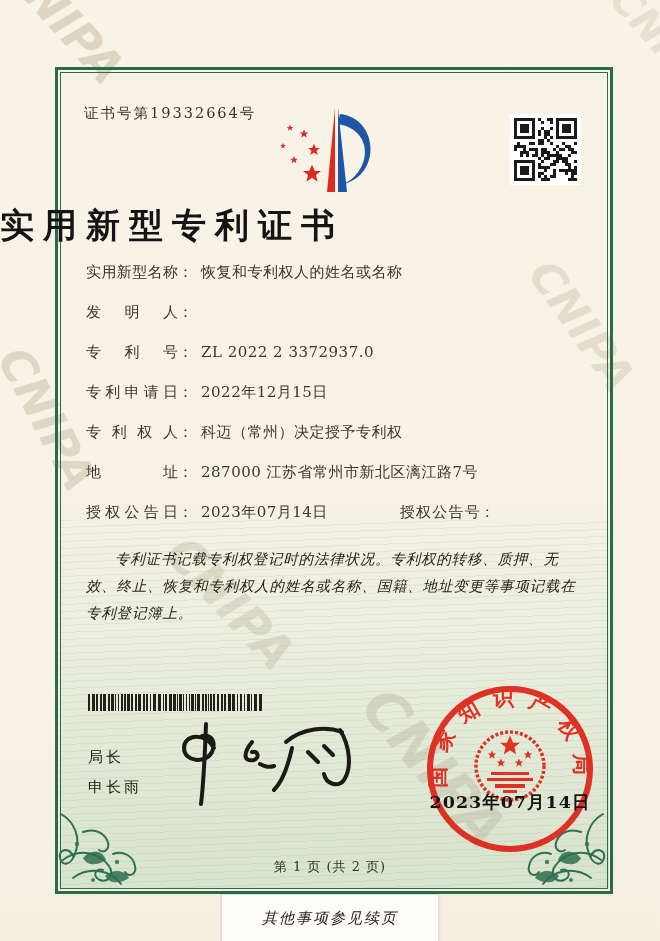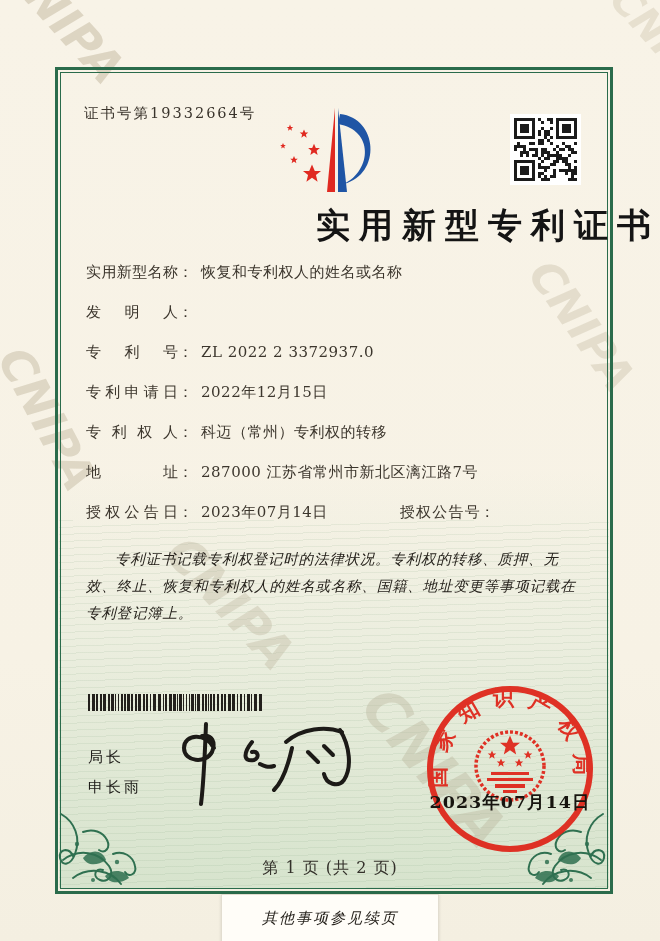--- a/index.html
+++ b/index.html
@@ -25,21 +25,21 @@
         background:repeating-linear-gradient(178deg,rgba(120,158,120,0.22) 0px,rgba(120,158,120,0.22) 1px,transparent 1px,transparent 7px);}
   .corner{position:absolute;z-index:3;width:104px;height:104px;}
   .corner.bl{left:53px;top:788px;}
   .corner.br{left:507px;top:788px;transform:scaleX(-1);}
 
   
   .cert-no{position:absolute;left:84px;top:104px;z-index:4;font-size:14.5px;color:#3a342c;letter-spacing:2px;}
   .logo{position:absolute;left:268px;top:100px;z-index:4;}
   .qr{position:absolute;left:510px;top:114px;z-index:4;background:#fff;padding:4px;line-height:0;}
 
-  .title{position:absolute;left:0;top:203px;width:100%;text-align:right;z-index:4;
+  .title{position:absolute;left:0;top:203px;width:100%;text-align:left;z-index:4;
          font-size:34px;font-weight:bold;color:#141414;letter-spacing:9px;}
 
   
   .rows{position:absolute;left:86px;top:263px;width:500px;z-index:4;}
   .frow{display:flex;align-items:baseline;height:40px;font-size:15px;color:#3c362d;}
   .flabel{display:inline-flex;justify-content:space-between;width:92px;flex:none;}
   .colon{flex:none;margin:0 2px 0 0;}
   .fvalue{margin-left:6px;letter-spacing:.5px;color:#3c362d;}
   .grant{display:flex;}
   .grant .pair{display:flex;align-items:baseline;}
@@ -53,21 +53,21 @@
 
   .barcode{position:absolute;left:88px;top:694px;width:180px;height:17px;z-index:4;display:flex;align-items:stretch;}
   .barcode i{display:block;background:#23201c;height:100%;}
 
   .officer{position:absolute;left:88px;top:742px;z-index:4;font-family:"DejaVu Sans","Liberation Sans",sans-serif;
            font-size:15px;color:#1c1a17;letter-spacing:3px;line-height:30px;}
   .sig{position:absolute;left:168px;top:718px;z-index:4;}
 
   .seal{position:absolute;left:423px;top:682px;z-index:5;}
 
-  .pageno{position:absolute;left:0;top:858px;width:100%;text-align:center;z-index:4;font-size:16px;color:#33302a;letter-spacing:1px;}
+  .pageno{position:absolute;left:0;top:858px;width:100%;text-align:center;z-index:4;font-size:13px;color:#33302a;letter-spacing:1px;}
 
   .cont-tab{position:absolute;left:50%;transform:translateX(-50%);top:894px;width:216px;height:47px;z-index:6;
             background:#fffdf8;border:1px solid #e2ddd0;box-shadow:0 1px 3px rgba(0,0,0,.12);
             display:flex;align-items:center;justify-content:center;}
   .cont-tab span{font-size:15px;font-style:italic;color:#26221c;letter-spacing:2px;}
 </style>
 </head>
 <body>
 
 <div class="page">
@@ -318,21 +318,21 @@
       <span class="fvalue">2022年12月15日</span>
     </div>
     <div class="frow">
       <span class="flabel char-justify">
           <span>专</span>
           <span>利</span>
           <span>权</span>
           <span>人</span>
         </span>
         <span class="colon">：</span>
-      <span class="fvalue">科迈（常州）专利权的转移</span>
+      <span class="fvalue">科迈（常州）决定授予专利权</span>
     </div>
     <div class="frow">
       <span class="flabel char-justify">
           <span>地</span>
           <span>址</span>
         </span>
         <span class="colon">：</span>
       <span class="fvalue">287000 江苏省常州市新北区漓江路7号</span>
     </div>
     <div class="frow grant">

